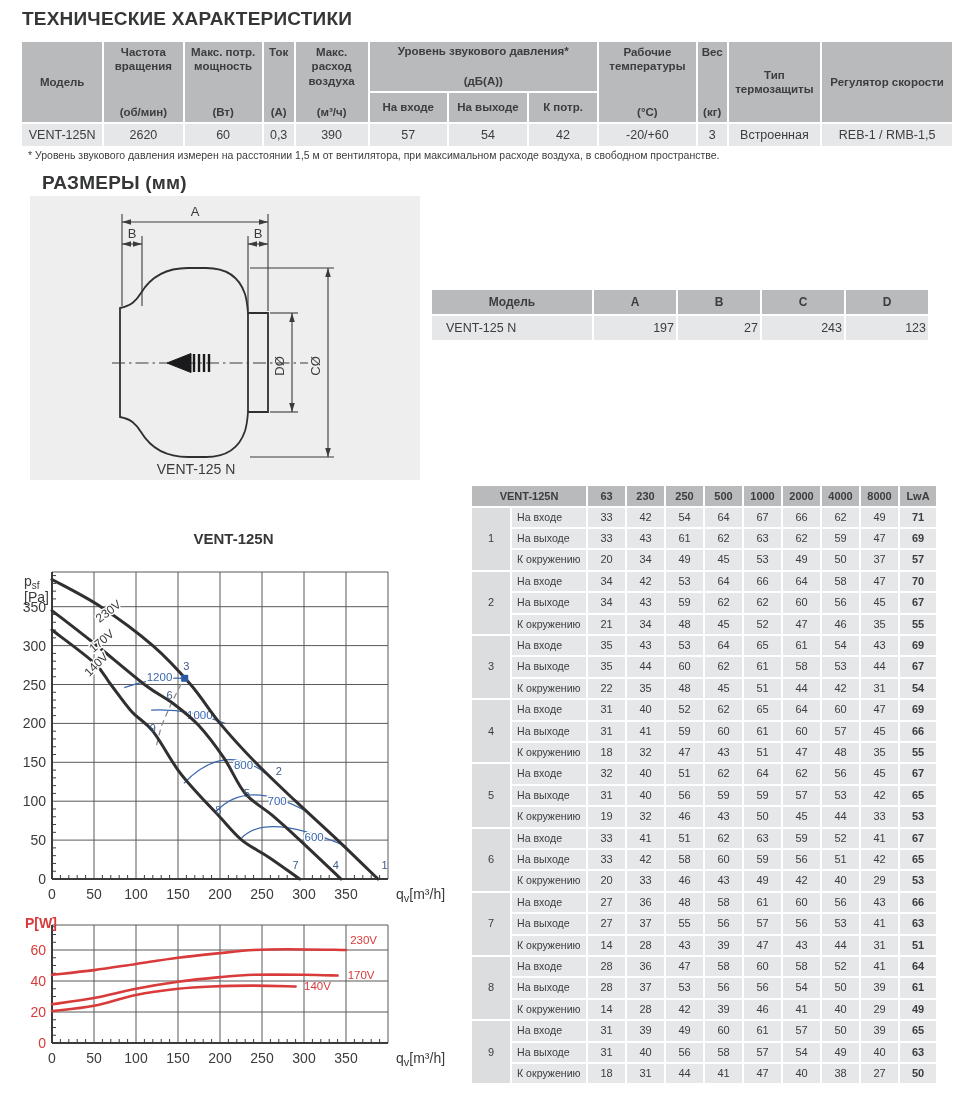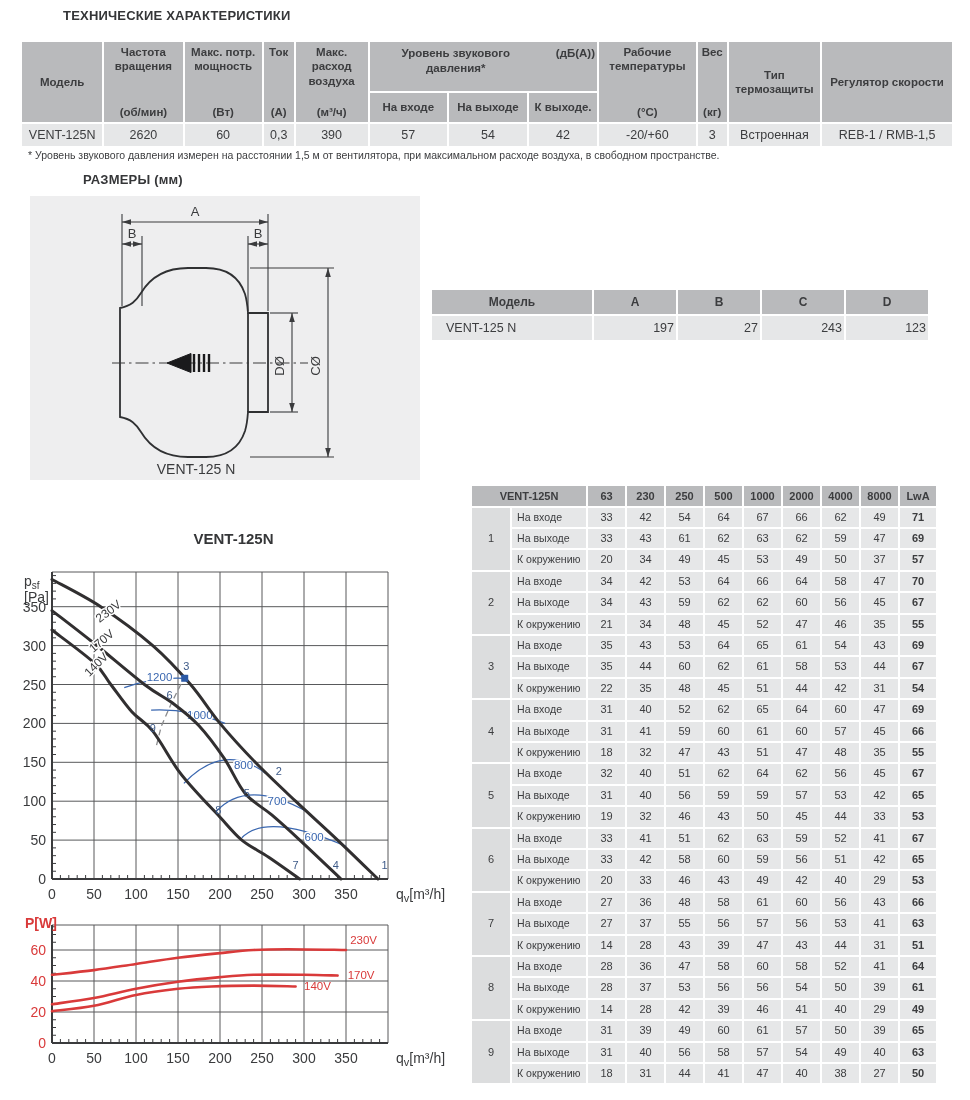--- a/index.html
+++ b/index.html
@@ -1,31 +1,31 @@
 <!DOCTYPE html>
 <html><head>
 <meta charset="utf-8">
 <style>
   html,body{margin:0;padding:0;}
   body{
     width:970px;height:1100px;position:relative;background:#ffffff;
     font-family:"Liberation Sans",sans-serif;color:#3c3d3f;overflow:hidden;
   }
   .abs{position:absolute;}
-  .sec-title{font-size:13px;font-weight:bold;color:#353638;letter-spacing:0.2px;margin-left:41px;}
+  .sec-title{font-size:19px;font-weight:bold;color:#353638;letter-spacing:0.2px;}
   
   table{border-collapse:separate;border-spacing:2px;table-layout:fixed;}
   th,td{padding:0 2px;overflow:hidden;}
   th{background:#b9babc;font-weight:bold;text-align:center;color:#3c3d3f;}
   td{background:#e6e7e8;text-align:center;color:#3c3d3f;}
   
   .spec{width:934px;font-size:11.5px;}
   .spec td{height:22px;font-size:12.5px;}
   .spec .split{display:flex;flex-direction:column;justify-content:space-between;height:74px;padding:3px 0;}
-  .spec .sound-top{height:40px;display:flex;flex-direction:row;justify-content:center;gap:16px;padding:2px 0;}
+  .spec .sound-top{height:40px;display:flex;flex-direction:column;justify-content:center;gap:16px;padding:2px 0;}
   .spec th{line-height:1.25;}
   .footnote{font-size:10.5px;color:#3c3d3f;}
   
   .panel{background:#eeeeef;}
   
   .dimt{width:500px;font-size:12px;}
   .dimt th{height:24px;}
   .dimt td{height:24px;font-size:12.5px;text-align:right;}
   .dimt td.model{text-align:left;padding-left:14px;}
   
@@ -103,21 +103,21 @@
             <span>Вес</span>
             <span>(кг)</span>
           </div>
         </th>
     <th rowspan="2"><span>Тип термозащиты</span></th>
     <th rowspan="2"><span>Регулятор скорости</span></th>
   </tr>
   <tr style="height:29px;">
     <th>На входе</th>
     <th>На выходе</th>
-    <th>К выходе.</th>
+    <th>К потр.</th>
   </tr>
   <tr>
     <td>VENT-125N</td>
     <td>2620</td>
     <td>60</td>
     <td>0,3</td>
     <td>390</td>
     <td>57</td>
     <td>54</td>
     <td>42</td>

